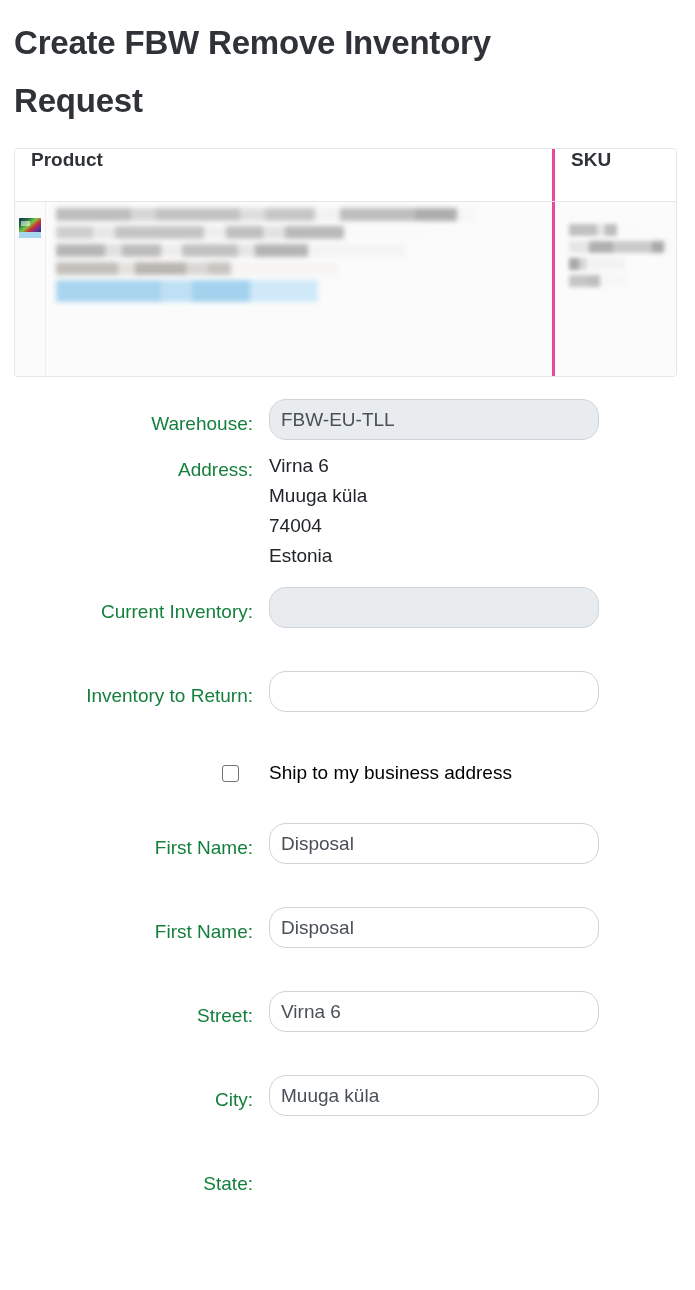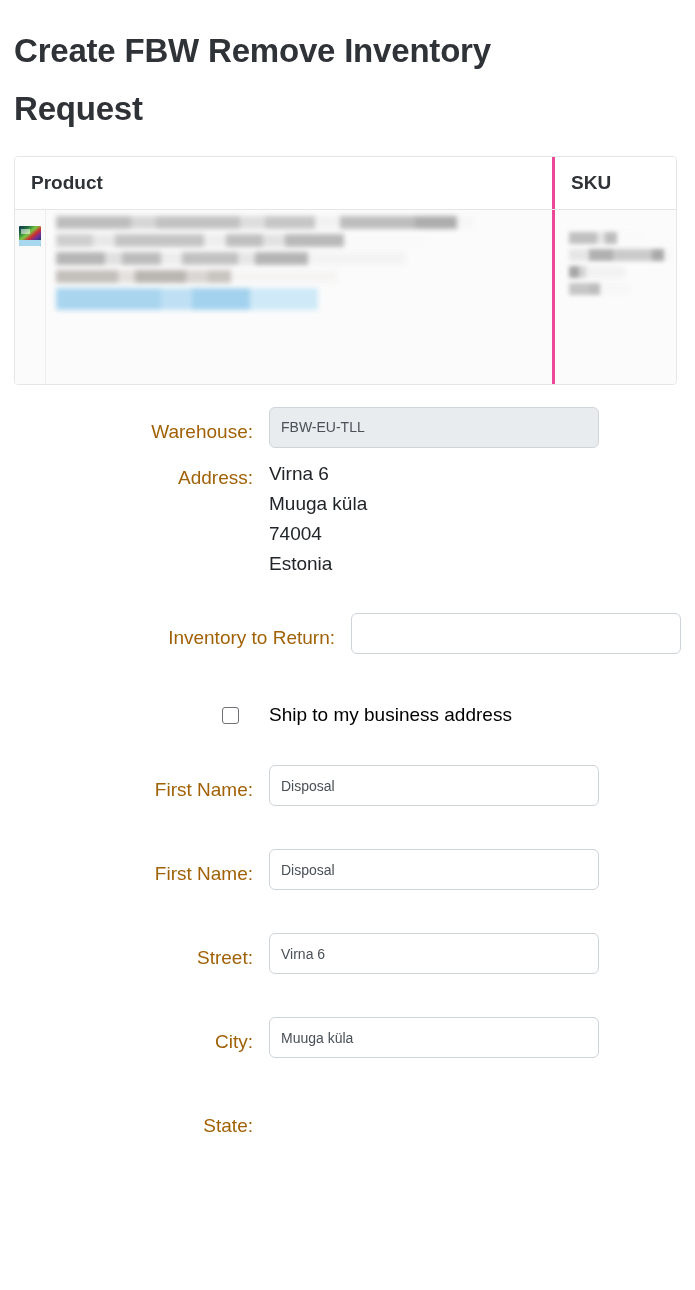--- a/index.html
+++ b/index.html
@@ -13,21 +13,21 @@
     overflow: hidden;
     font-family: "Liberation Sans", sans-serif;
     color: #212529;
     -webkit-font-smoothing: antialiased;
   }
   .page {
     position: relative;
     width: 695px;
     height: 924px;
     box-sizing: border-box;
-    padding: 16px 14px;
+    padding: 8px 14px;
   }
 
   
   .page-title {
     font-size: 33px;
     line-height: 58px;
     font-weight: bold;
     color: #2f3337;
     letter-spacing: -0.2px;
     margin: 0;
@@ -61,21 +61,21 @@
     box-sizing: border-box;
     display: flex;
   }
   .col-sku {
     flex: 1;
     box-sizing: border-box;
     border-left: 3px solid #ec4899;
   }
   .ptable-header .col-product,
   .ptable-header .col-sku {
-    align-items: center;
+    align-items: flex-start;
     display: flex;
   }
   .th-label {
     font-size: 19px;
     font-weight: bold;
     color: #2f3337;
     padding-left: 16px;
   }
 
   .cell-thumb {
@@ -147,36 +147,36 @@
     margin-bottom: 0;
     min-height: 50px;
   }
   .form-label {
     width: 255px;
     box-sizing: border-box;
     padding-right: 16px;
     text-align: right;
     font-size: 19px;
     line-height: 24px;
-    color: #a16207;
+    color: #15803d;
     padding-top: 13px;
   }
   .form-label.static-top { padding-top: 9px; }
   .form-control-wrap {
     width: 330px;
   }
   .field {
     box-sizing: border-box;
     width: 330px;
     height: 41px;
     border: 1px solid #ced4da;
-    border-radius: 6px;
+    border-radius: 17px;
     background: #ffffff;
     font-family: "Liberation Sans", sans-serif;
-    font-size: 14px;
+    font-size: 19px;
     color: #495057;
     padding: 0 11px;
     line-height: 39px;
     display: block;
     outline: none;
   }
   .field.disabled {
     background: #e9ecef;
     color: #495057;
   }
@@ -275,22 +275,28 @@
         <div class="static-value">
           <div>Virna 6</div>
           <div>Muuga küla</div>
           <div>74004</div>
           <div>Estonia</div>
         </div>
       </div>
     </div>
 
 
-
-    <div class="form-row" style="margin-top:34px;justify-content:flex-end;">
+    <div class="form-row" style="margin-top:16px;">
+      <div class="form-label">Current Inventory:</div>
+      <div class="form-control-wrap">
+        <div class="field disabled field-redacted"></div>
+      </div>
+    </div>
+
+    <div class="form-row" style="margin-top:34px;">
       <div class="form-label">Inventory to Return:</div>
       <div class="form-control-wrap">
         <input class="field" type="text" value="" style="">
       </div>
     </div>
 
     <div class="check-row" style="margin-top:27px;">
       <div class="check-left">
         <div class="checkbox"></div>
       </div>

